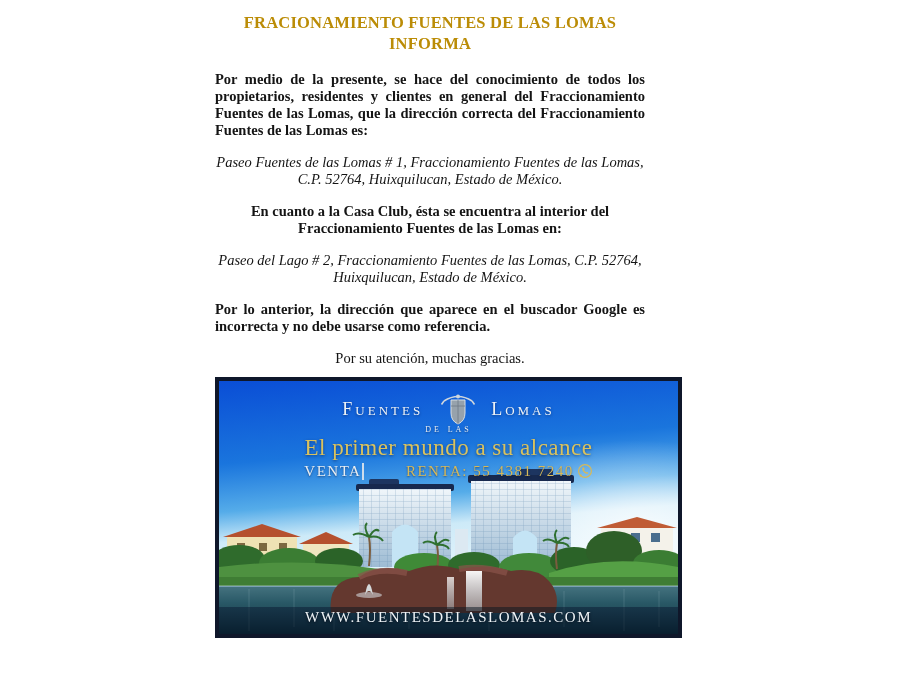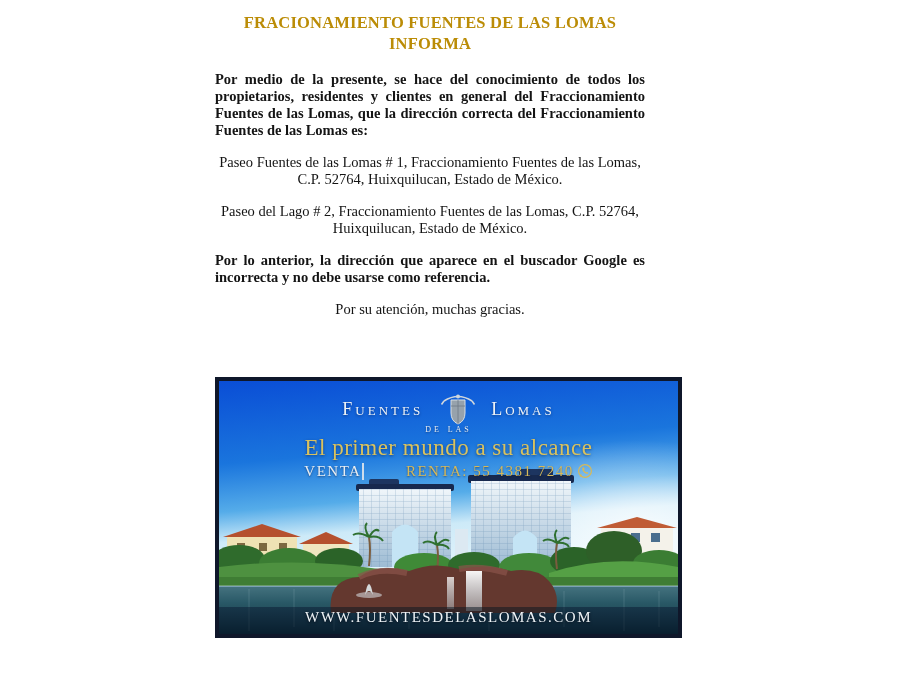--- a/index.html
+++ b/index.html
@@ -22,21 +22,21 @@
     letter-spacing: 0.2px;
   }
 
   
   .content {
     position: absolute; left: 215px; top: 71px; width: 430px;
     font-size: 14.5px; line-height: 17px;
   }
   .content p { margin: 0 0 15px 0; }
   .p-bold-justify { font-weight: bold; text-align: justify; }
-  .p-italic-center { text-align: center; font-weight: normal; }
+  .p-italic-center { font-style: italic; text-align: center; font-weight: normal; }
   .p-bold-center { font-weight: bold; text-align: center; }
   .p-closing { font-weight: normal; text-align: center; margin-bottom: 0 !important; }
 
   
   .banner {
     position: absolute; left: 215px; top: 377px;
     width: 467px; height: 261px;
     border: 4px solid #0f172a;
     background: #0a4ed6;
   }
@@ -83,20 +83,21 @@
 <div class="doc">
 
   <div class="title">
     <div>FRACIONAMIENTO FUENTES DE LAS LOMAS</div>
     <div>INFORMA</div>
   </div>
 
   <div class="content">
     <p class="p-bold-justify">Por medio de la presente, se hace del conocimiento de todos los propietarios, residentes y clientes en general del Fraccionamiento Fuentes de las Lomas, que la dirección correcta del Fraccionamiento Fuentes de las Lomas es:</p>
     <p class="p-italic-center">Paseo Fuentes de las Lomas # 1, Fraccionamiento Fuentes de las Lomas, C.P. 52764, Huixquilucan, Estado de México.</p>
+    <p class="p-bold-center">En cuanto a la Casa Club, ésta se encuentra al interior del Fraccionamiento Fuentes de las Lomas en:</p>
     <p class="p-italic-center">Paseo del Lago # 2, Fraccionamiento Fuentes de las Lomas, C.P. 52764, Huixquilucan, Estado de México.</p>
     <p class="p-bold-justify">Por lo anterior, la dirección que aparece en el buscador Google es incorrecta y no debe usarse como referencia.</p>
     <p class="p-closing">Por su atención, muchas gracias.</p>
   </div>
 
   <div class="banner">
 
     <svg class="scene" viewBox="0 0 459 253" preserveAspectRatio="none">
       <defs>
         <linearGradient id="sky" x1="0" y1="0" x2="0.18" y2="1">

